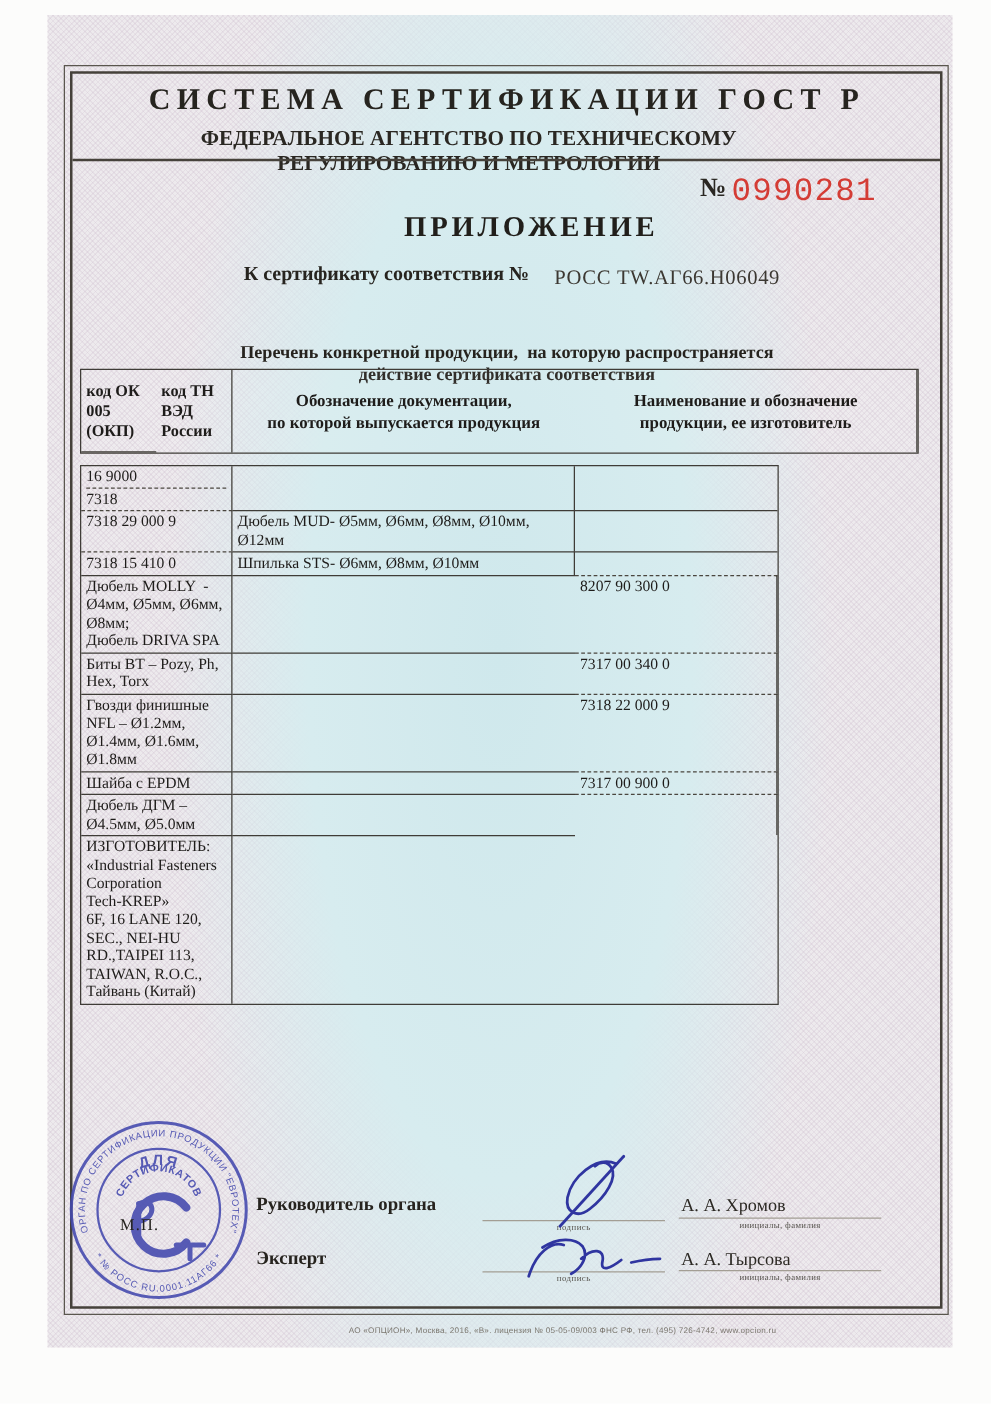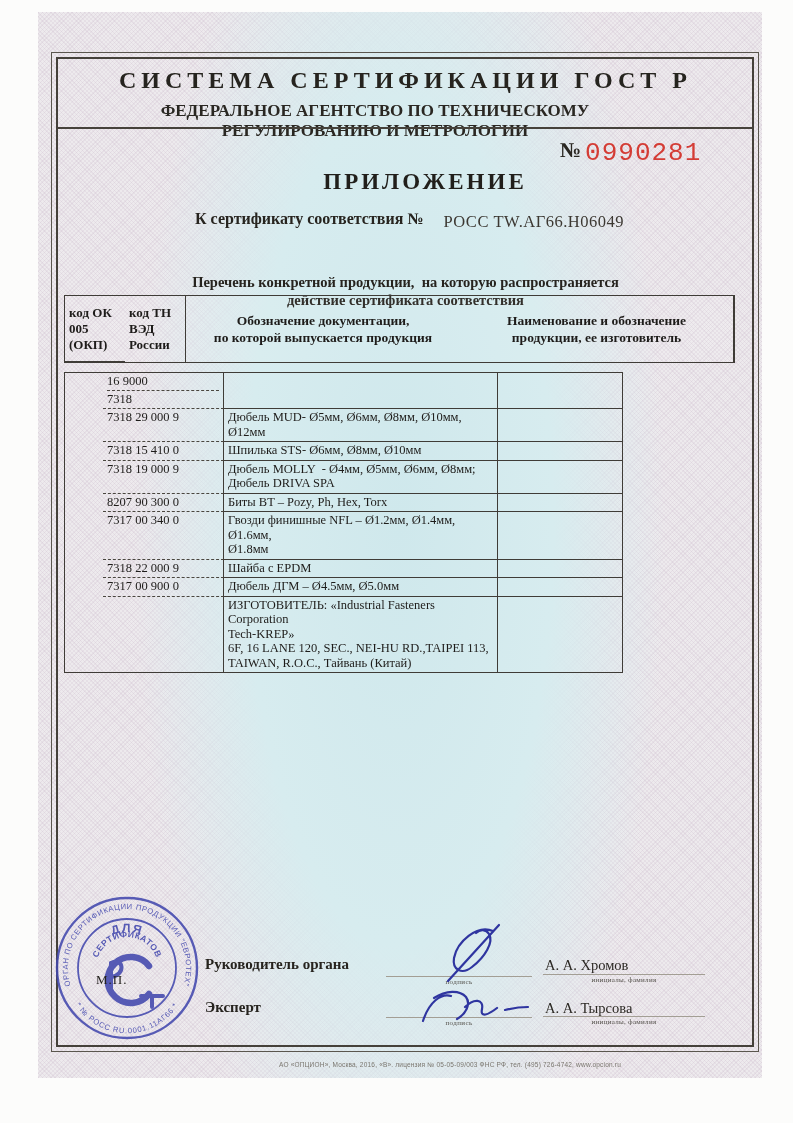--- a/index.html
+++ b/index.html
@@ -76,21 +76,21 @@
   .tbl-header .col1 > div:first-child { border-bottom:1px solid #3f3c37; }
   .tbl-header .colc {
     display:flex; align-items:center; justify-content:center; text-align:center;
     font-weight:bold; font-size:13.5px; line-height:17px; white-space:pre-wrap;
   }
   .tbl-header .col2 { border-right:1px solid #3f3c37; }
 
   
   .tbl-body {
     top:372px; left:64px; width:559px;
-    border:1px solid #3f3c37; display:grid; grid-template-columns:121px 274px 1fr;padding-left:38px;
+    border:1px solid #3f3c37; display:grid; grid-template-columns:121px 274px 1fr;
   }
   .td { font-size:12.5px; line-height:14.5px; padding:1px 4px 2px 4px; }
   .td.code { border-right:1px solid #3f3c37; border-top:1px dashed #4a463f; }
   .td.name { border-right:1px solid #3f3c37; border-top:1px solid #3f3c37; white-space:pre-wrap; }
   .td.doc  { border-top:1px solid #3f3c37; }
   .td.first { border-top:none !important; }
   .code-split { border-top:1px dashed #4a463f; margin-top:1px; padding-top:1px; }
 
   
   .stamp { top:893px; left:52px; width:150px; height:150px; opacity:0.88; }
@@ -173,21 +173,20 @@
     <div class="td doc first"></div>
 
     <div class="td code">7318 29 000 9</div>
     <div class="td name">Дюбель MUD- Ø5мм, Ø6мм, Ø8мм, Ø10мм, Ø12мм</div>
     <div class="td doc"></div>
 
     <div class="td code">7318 15 410 0</div>
     <div class="td name">Шпилька STS- Ø6мм, Ø8мм, Ø10мм</div>
     <div class="td doc"></div>
 
-    <div class="td code">7318 19 000 9</div>
     <div class="td name">Дюбель MOLLY  - Ø4мм, Ø5мм, Ø6мм, Ø8мм;
 Дюбель DRIVA SPA</div>
     <div class="td doc"></div>
 
     <div class="td code">8207 90 300 0</div>
     <div class="td name">Биты BT – Pozy, Ph, Hex, Torx</div>
     <div class="td doc"></div>
 
     <div class="td code">7317 00 340 0</div>
     <div class="td name">Гвозди финишные NFL – Ø1.2мм, Ø1.4мм, Ø1.6мм,

